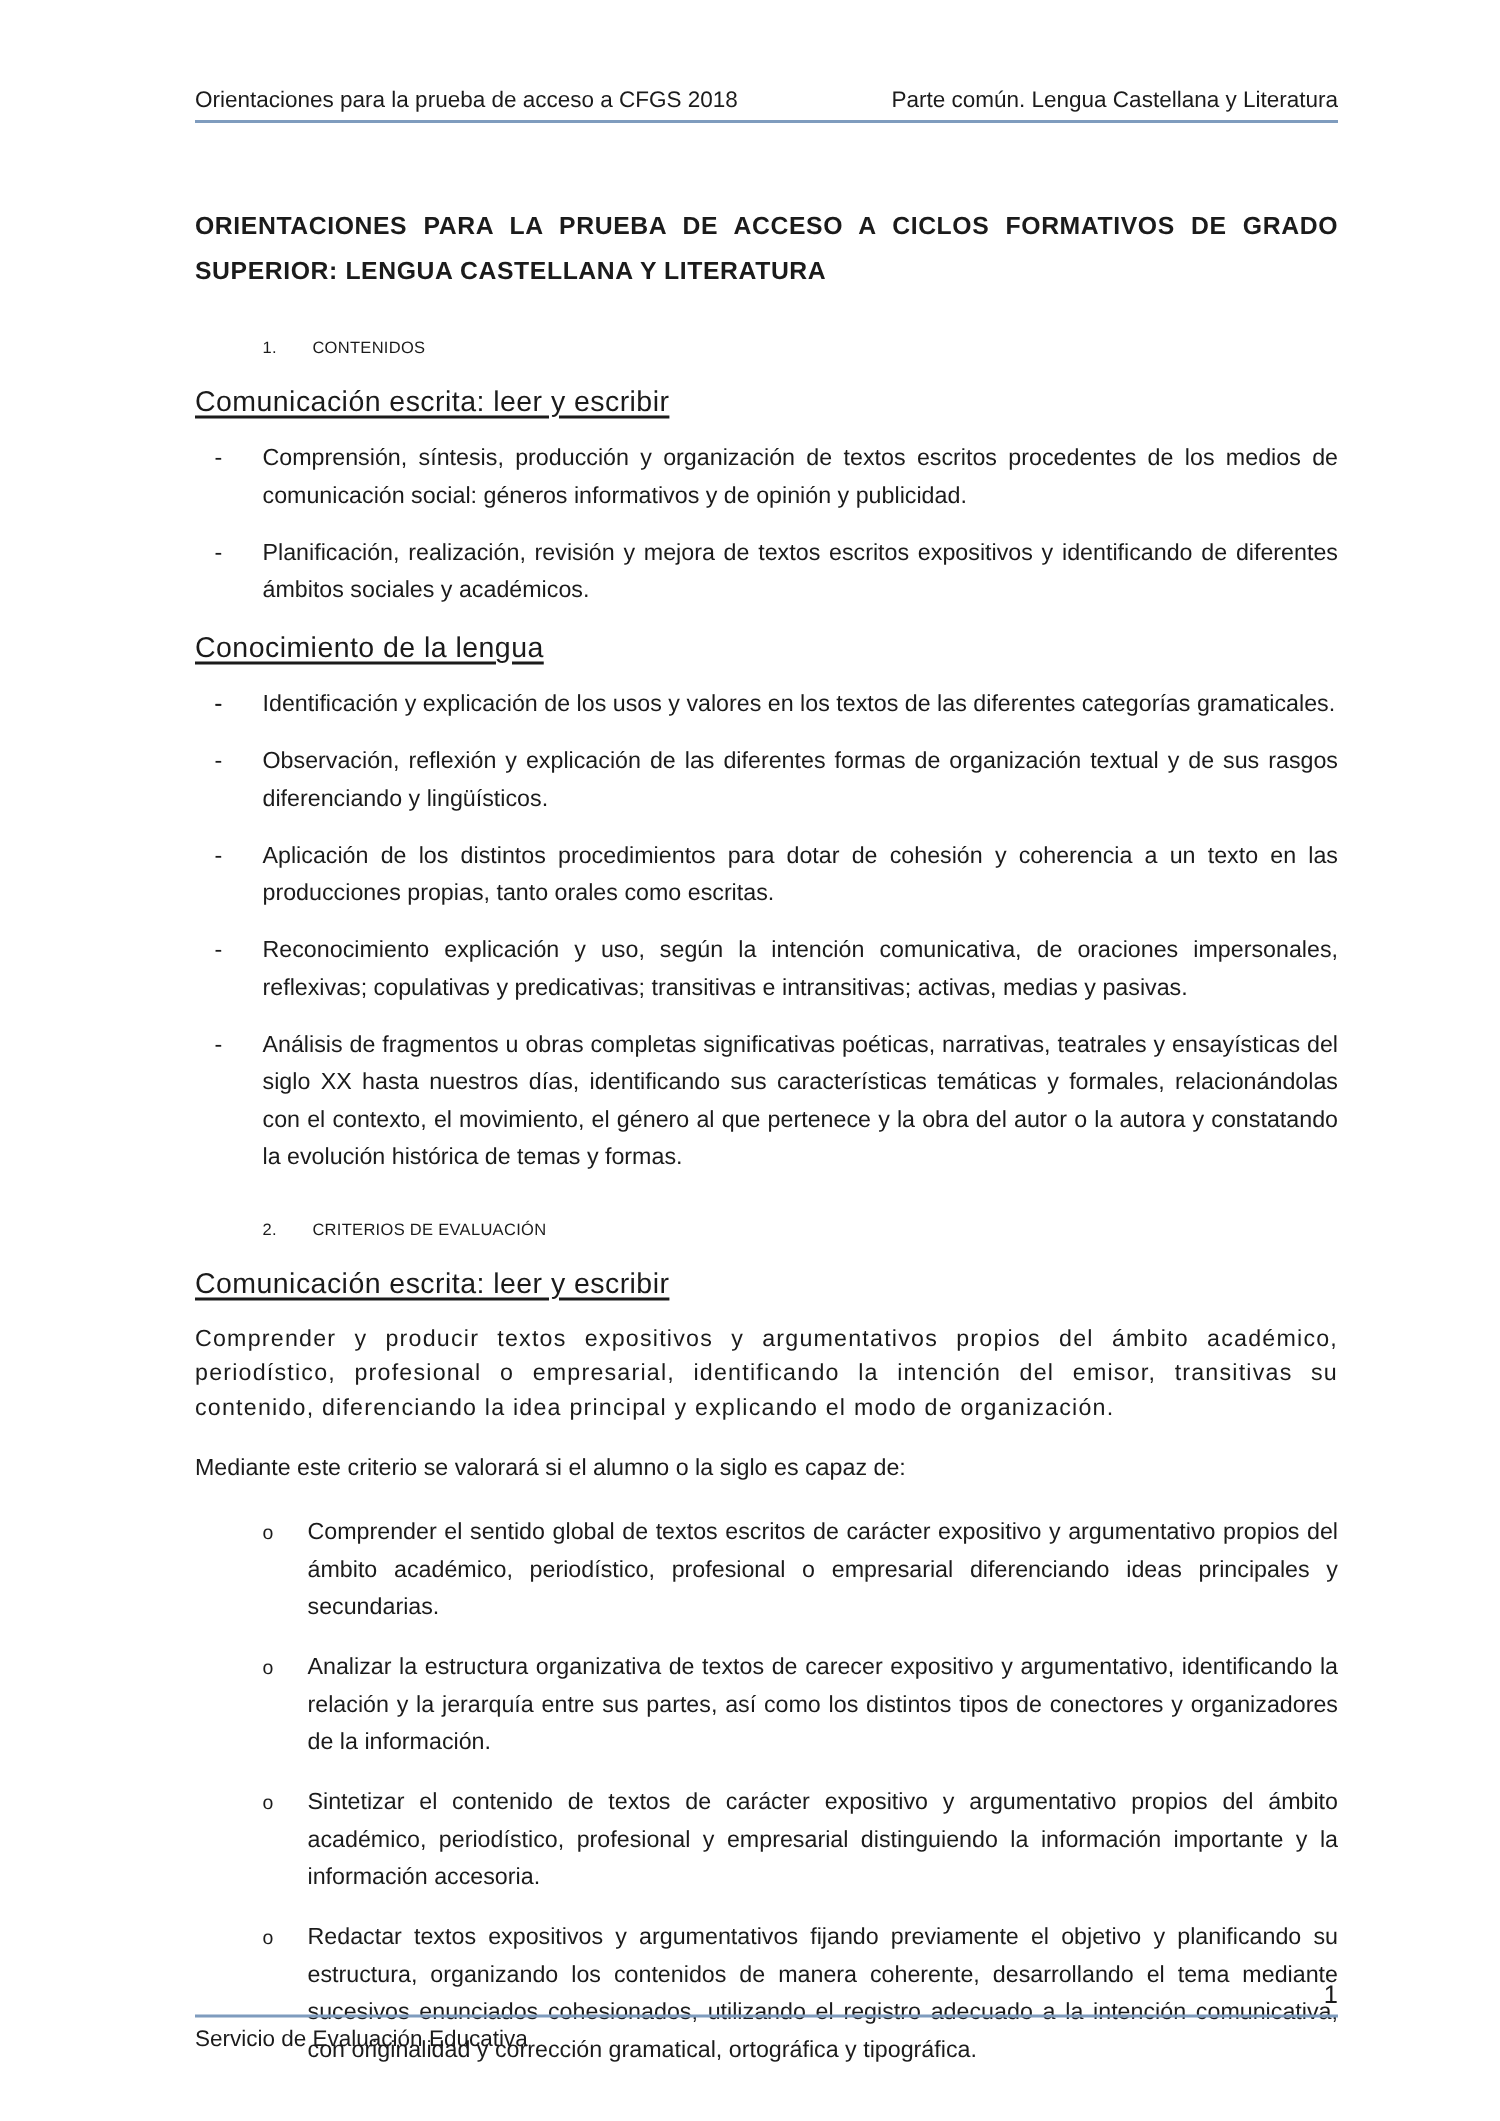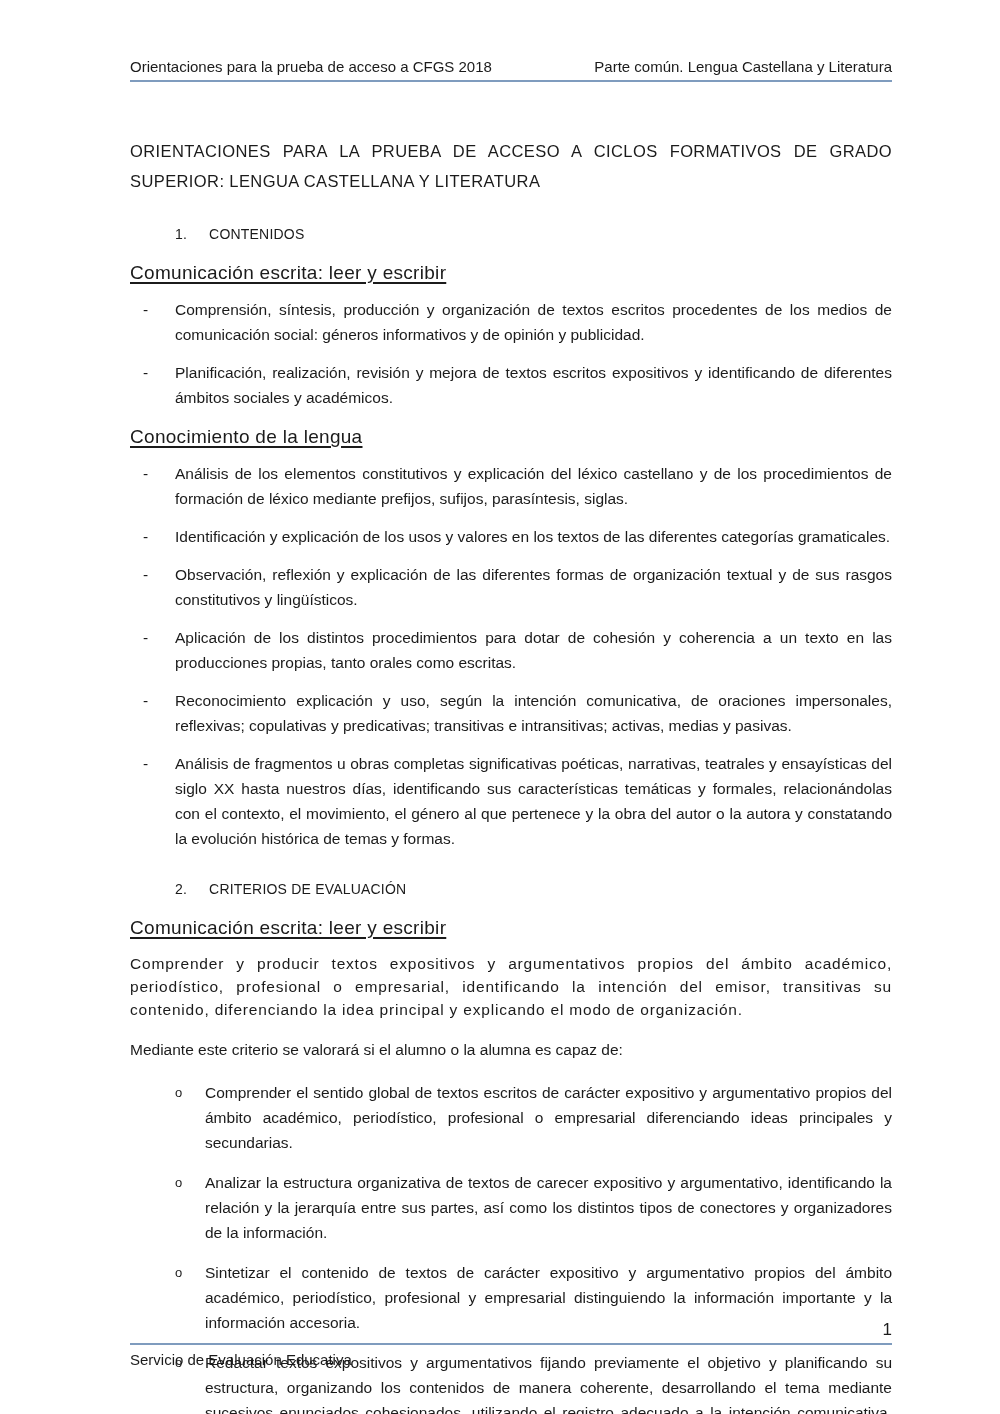--- a/index.html
+++ b/index.html
@@ -30,30 +30,30 @@
   }
   
   .content {
     position: absolute;
     top: 136px;
     left: 130px;
     width: 762px;
   }
   .doc-title {
     font-size: 16.5px;
-    font-weight: normal;
+    font-weight: bold;
     letter-spacing: 0.4px;
     line-height: 30px;
     text-align: justify;
     text-align-last: left;
   }
   .num-heading {
     margin-top: 30px;
     margin-bottom: 20px;
-    font-size: 14px;
+    font-size: 11px;
     letter-spacing: 0.2px;
     padding-left: 45px;
   }
   .num-heading .h-num { display: inline-block; min-width: 30px; }
   .num-heading.second { }
   .sub-heading {
     margin-top: 16px;
     margin-bottom: 13px;
     font-size: 19px;
     letter-spacing: 0.3px;
@@ -133,29 +133,28 @@
     </div>
     <div class="dash-item">
       <span class="marker">-</span>
       <span>Planificación, realización, revisión y mejora de textos escritos expositivos y identificando de diferentes ámbitos sociales y académicos.</span>
     </div>
 
     <div class="sub-heading">Conocimiento de la lengua</div>
 
     <div class="dash-item">
       <span class="marker">-</span>
-      <span>Análisis de los elementos constitutivos y explicación del léxico castellano y de los procedimientos de formación de léxico mediante prefijos, sufijos, parasíntesis, siglas.</span>
     </div>
     <div class="dash-item">
       <span class="marker">-</span>
       <span>Identificación y explicación de los usos y valores en los textos de las diferentes categorías gramaticales.</span>
     </div>
     <div class="dash-item">
       <span class="marker">-</span>
-      <span>Observación, reflexión y explicación de las diferentes formas de organización textual y de sus rasgos constitutivos y lingüísticos.</span>
+      <span>Observación, reflexión y explicación de las diferentes formas de organización textual y de sus rasgos diferenciando y lingüísticos.</span>
     </div>
     <div class="dash-item">
       <span class="marker">-</span>
       <span>Aplicación de los distintos procedimientos para dotar de cohesión y coherencia a un texto en las producciones propias, tanto orales como escritas.</span>
     </div>
     <div class="dash-item">
       <span class="marker">-</span>
       <span>Reconocimiento explicación y uso, según la intención comunicativa, de oraciones impersonales, reflexivas; copulativas y predicativas; transitivas e intransitivas; activas, medias y pasivas.</span>
     </div>
 
@@ -167,21 +166,21 @@
 
     <div class="num-heading second">
       <span class="h-num">2.</span>
       <span class="h-label">CRITERIOS DE EVALUACIÓN</span>
     </div>
 
     <div class="sub-heading">Comunicación escrita: leer y escribir</div>
 
     <div class="para tracked">Comprender y producir textos expositivos y argumentativos propios del ámbito académico, periodístico, profesional o empresarial, identificando la intención del emisor, transitivas su contenido, diferenciando la idea principal y explicando el modo de organización.</div>
 
-    <div class="para lead">Mediante este criterio se valorará si el alumno o la alumna es capaz de:</div>
+    <div class="para lead">Mediante este criterio se valorará si el alumno o la siglo es capaz de:</div>
 
     <div class="circle-item">
       <span class="marker">o</span>
       <span>Comprender el sentido global de textos escritos de carácter expositivo y argumentativo propios del ámbito académico, periodístico, profesional o empresarial diferenciando ideas principales y secundarias.</span>
     </div>
     <div class="circle-item">
       <span class="marker">o</span>
       <span>Analizar la estructura organizativa de textos de carecer expositivo y argumentativo, identificando la relación y la jerarquía entre sus partes, así como los distintos tipos de conectores y organizadores de la información.</span>
     </div>
     <div class="circle-item">

